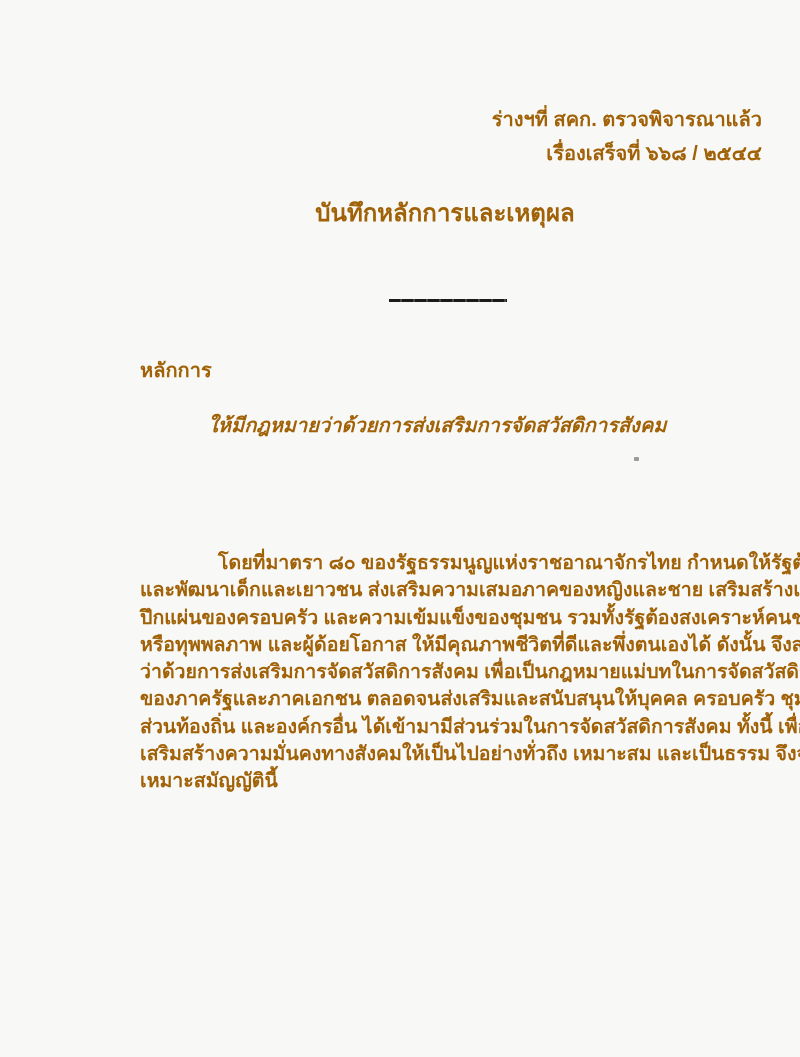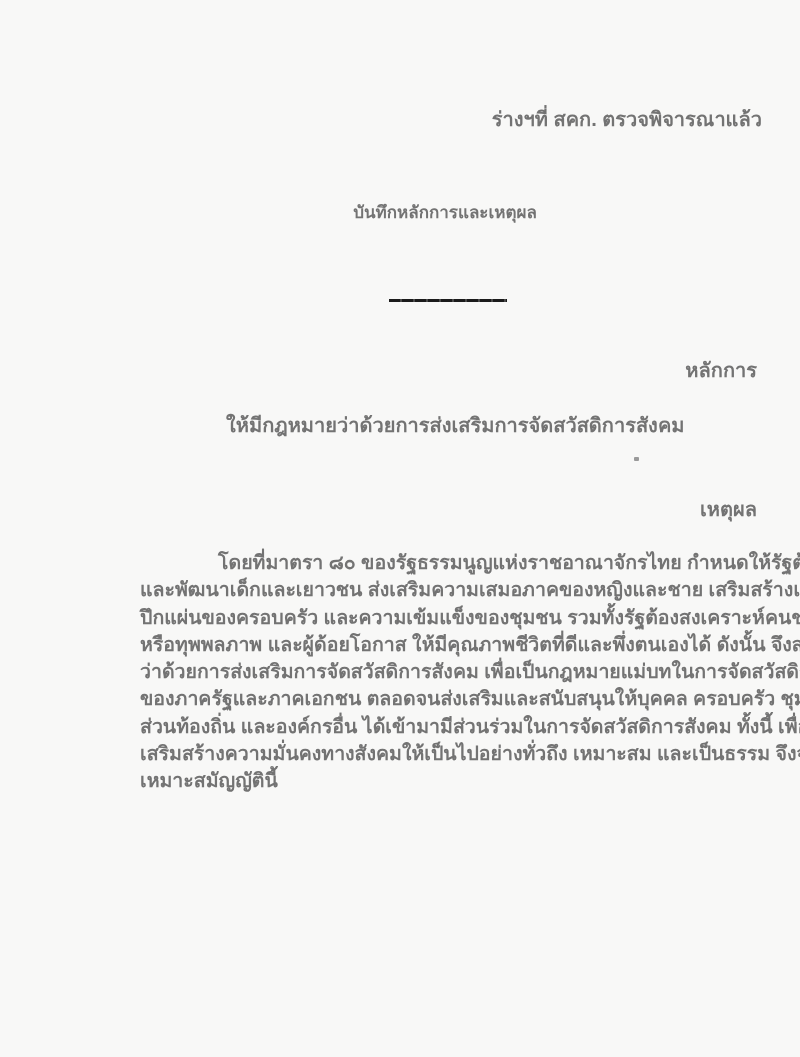--- a/index.html
+++ b/index.html
@@ -7,71 +7,72 @@
     padding: 0;
     background: #f8f8f7;
   }
   .page {
     position: relative;
     width: 800px;
     height: 1057px;
     background: #f8f8f7;
     overflow: hidden;
     font-family: "Liberation Sans", "DejaVu Sans", sans-serif;
-    color: #737373;
+    color: #a16207;
     font-weight: 700;
     -webkit-font-smoothing: antialiased;
   }
   .header-block {
     position: absolute;
     top: 102px;
     right: 38px;
     text-align: right;
     font-size: 20px;
     line-height: 34px;
     white-space: nowrap;
   }
   .title-block {
     position: absolute;
     top: 196px;
     left: 140px;
     width: 610px;
     text-align: center;
-    font-size: 17px;
+    font-size: 24px;
     line-height: 34px;
   }
   .divider {
     position: absolute;
     top: 299px;
     left: 389px;
     width: 118px;
     height: 3px;
     background: repeating-linear-gradient(90deg,
       #1b1b1b 0px, #1b1b1b 11px,
       #4a4a4a 11px, #4a4a4a 13px);
   }
   .section-heading {
     position: absolute;
-    left: 147px;
+    left: 140px;
     width: 610px;
-    text-align: right;
+    text-align: left;
     font-size: 20px;
     line-height: 28px;
   }
   .principle-heading { top: 356px; }
   .reason-heading   { top: 495px; }
   .principle-body {
     position: absolute;
     top: 411px;
-    left: 141px;
+    left: 123px;
     width: 610px;
     text-indent: 85px;
     font-size: 20px;
     line-height: 28px;
     white-space: nowrap;
+    font-style: italic;
   }
   .reason-body {
     position: absolute;
     top: 549px;
     left: 140px;
     width: 610px;
     font-size: 19.5px;
     line-height: 27.3px;
   }
   .reason-line {
@@ -90,35 +91,35 @@
     border-radius: 1px;
   }
 </style>
 </head>
 <body>
 
 <div class="page">
 
   <div class="header-block">
     <div>ร่างฯที่ สคก. ตรวจพิจารณาแล้ว</div>
+    <div>เรื่องเสร็จที่ ๖๖๘ / ๒๕๔๔</div>
   </div>
 
   <div class="title-block">
     <div>บันทึกหลักการและเหตุผล</div>
   </div>
 
   <div class="divider"></div>
 
   <div class="section-heading principle-heading">หลักการ</div>
 
   <div class="principle-body">ให้มีกฎหมายว่าด้วยการส่งเสริมการจัดสวัสดิการสังคม</div>
 
   <div class="scan-speck"></div>
 
-  <div class="section-heading reason-heading">เหตุผล</div>
 
   <div class="reason-body">
     <div class="reason-line first">โดยที่มาตรา ๘๐ ของรัฐธรรมนูญแห่งราชอาณาจักรไทย กำหนดให้รัฐต้องคุ้มครอง</div>
     <div class="reason-line">และพัฒนาเด็กและเยาวชน ส่งเสริมความเสมอภาคของหญิงและชาย เสริมสร้างและพัฒนาความเป็น</div>
     <div class="reason-line">ปึกแผ่นของครอบครัว และความเข้มแข็งของชุมชน รวมทั้งรัฐต้องสงเคราะห์คนชรา ผู้ยากไร้ ผู้พิการ</div>
     <div class="reason-line">หรือทุพพลภาพ และผู้ด้อยโอกาส ให้มีคุณภาพชีวิตที่ดีและพึ่งตนเองได้  ดังนั้น จึงสมควรมีกฎหมาย</div>
     <div class="reason-line">ว่าด้วยการส่งเสริมการจัดสวัสดิการสังคม เพื่อเป็นกฎหมายแม่บทในการจัดสวัสดิการสังคมทั้งในส่วน</div>
     <div class="reason-line">ของภาครัฐและภาคเอกชน ตลอดจนส่งเสริมและสนับสนุนให้บุคคล ครอบครัว ชุมชน องค์กรปกครอง</div>
     <div class="reason-line">ส่วนท้องถิ่น และองค์กรอื่น ได้เข้ามามีส่วนร่วมในการจัดสวัสดิการสังคม  ทั้งนี้ เพื่อประโยชน์ในการ</div>
     <div class="reason-line">เสริมสร้างความมั่นคงทางสังคมให้เป็นไปอย่างทั่วถึง เหมาะสม และเป็นธรรม  จึงจำเป็นต้องตรา</div>

